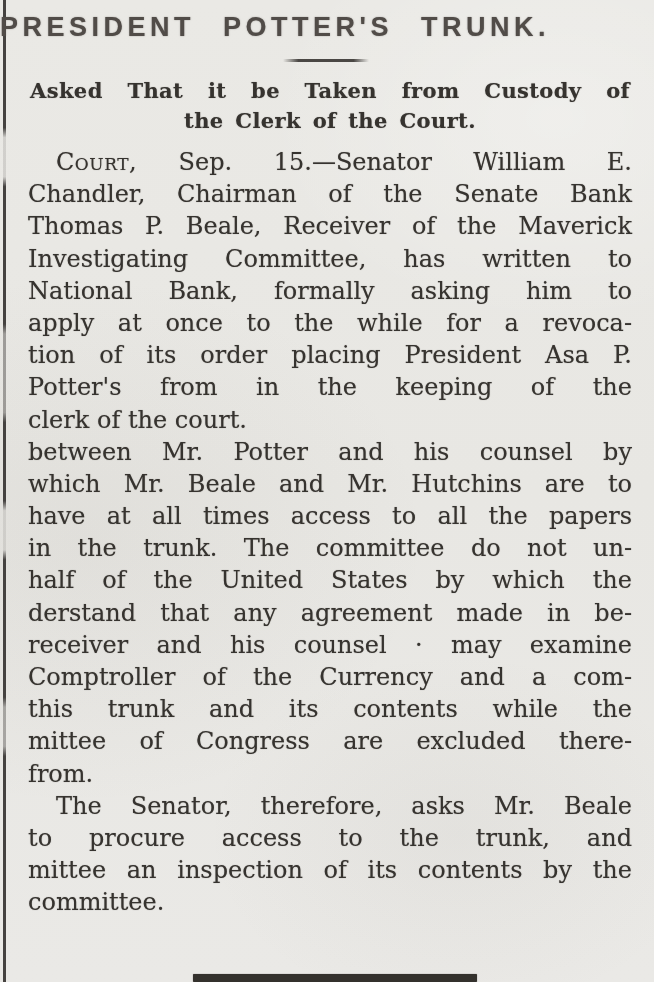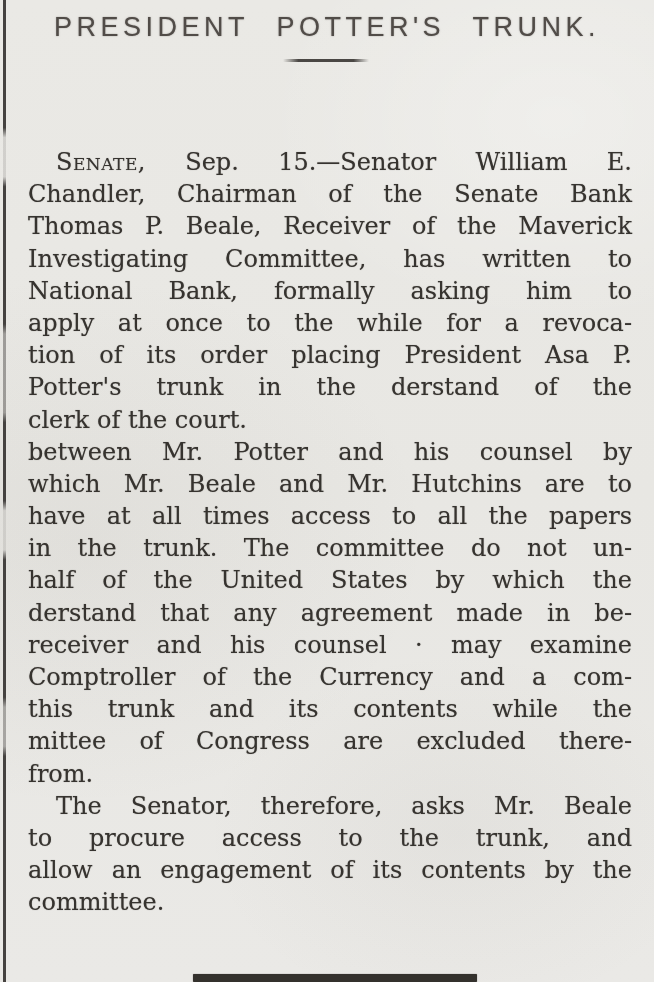--- a/index.html
+++ b/index.html
@@ -42,24 +42,24 @@
       rgba(69,66,64,0.12) 52%, rgba(69,66,64,0.12) 56%,
       var(--rule) 57%, var(--rule) 71%,
       rgba(69,66,64,0.4) 72%, rgba(69,66,64,0.4) 76%,
       var(--rule) 77%, var(--rule) 100%);
   }
 
   .headline {
     position: absolute;
     left: 0; top: 12px;
     width: 100%;
-    text-align: center;
+    text-align: left;
     font-family: "Liberation Sans", sans-serif;
     font-size: 27px;
-    font-weight: 400;
+    font-weight: 700;
     letter-spacing: 4.5px;
     word-spacing: 16px;
     color: var(--headline-ink);
     text-shadow: 0 0 1.5px rgba(81,76,72,0.55);
     white-space: nowrap;
   }
 
   .headline-divider {
     position: absolute;
     left: 283px; top: 59px;
@@ -122,49 +122,53 @@
 <body>
 
 <div class="page">
 
   <div class="left-rule"></div>
 
   <div class="headline">PRESIDENT POTTER'S TRUNK.</div>
 
   <div class="headline-divider"></div>
 
+  <div class="subhead">
+    <div class="sh-line1">Asked That it be Taken from Custody of</div>
+    <div class="sh-line2">the Clerk of the Court.</div>
+  </div>
 
   <div class="body-col">
       <div class="para">
-        <div class="line first"><span class="sc">Senate,</span><span> Sep. 15.—Senator William E.</span></div>
+        <div class="line first"><span class="sc">Court,</span><span> Sep. 15.—Senator William E.</span></div>
         <div class="line">Chandler, Chairman of the Senate Bank</div>
         <div class="line">Thomas P. Beale, Receiver of the Maverick</div>
         <div class="line">Investigating Committee, has written to</div>
         <div class="line">National Bank, formally asking him to</div>
         <div class="line">apply at once to the while for a revoca-</div>
         <div class="line">tion of its order placing President Asa P.</div>
-        <div class="line">Potter's trunk in the derstand of the</div>
+        <div class="line">Potter's from in the keeping of the</div>
         <div class="line para-end">clerk of the court.</div>
       </div>
       <div class="para">
         <div class="line">between Mr. Potter and his counsel by</div>
         <div class="line">which Mr. Beale and Mr. Hutchins are to</div>
         <div class="line">have at all times access to all the papers</div>
         <div class="line">in the trunk. The committee do not un-</div>
         <div class="line">half of the United States by which the</div>
         <div class="line">derstand that any agreement made in be-</div>
         <div class="line">receiver and his counsel · may examine</div>
         <div class="line">Comptroller of the Currency and a com-</div>
         <div class="line">this trunk and its contents while the</div>
         <div class="line">mittee of Congress are excluded there-</div>
         <div class="line para-end">from.</div>
       </div>
       <div class="para">
         <div class="line first">The Senator, therefore, asks Mr. Beale</div>
         <div class="line">to procure access to the trunk, and</div>
-        <div class="line">allow an engagement of its contents by the</div>
+        <div class="line">mittee an inspection of its contents by the</div>
         <div class="line para-end">committee.</div>
       </div>
     </div>
 
   <div class="next-bar"></div>
 
 </div>
 
 </body></html>

